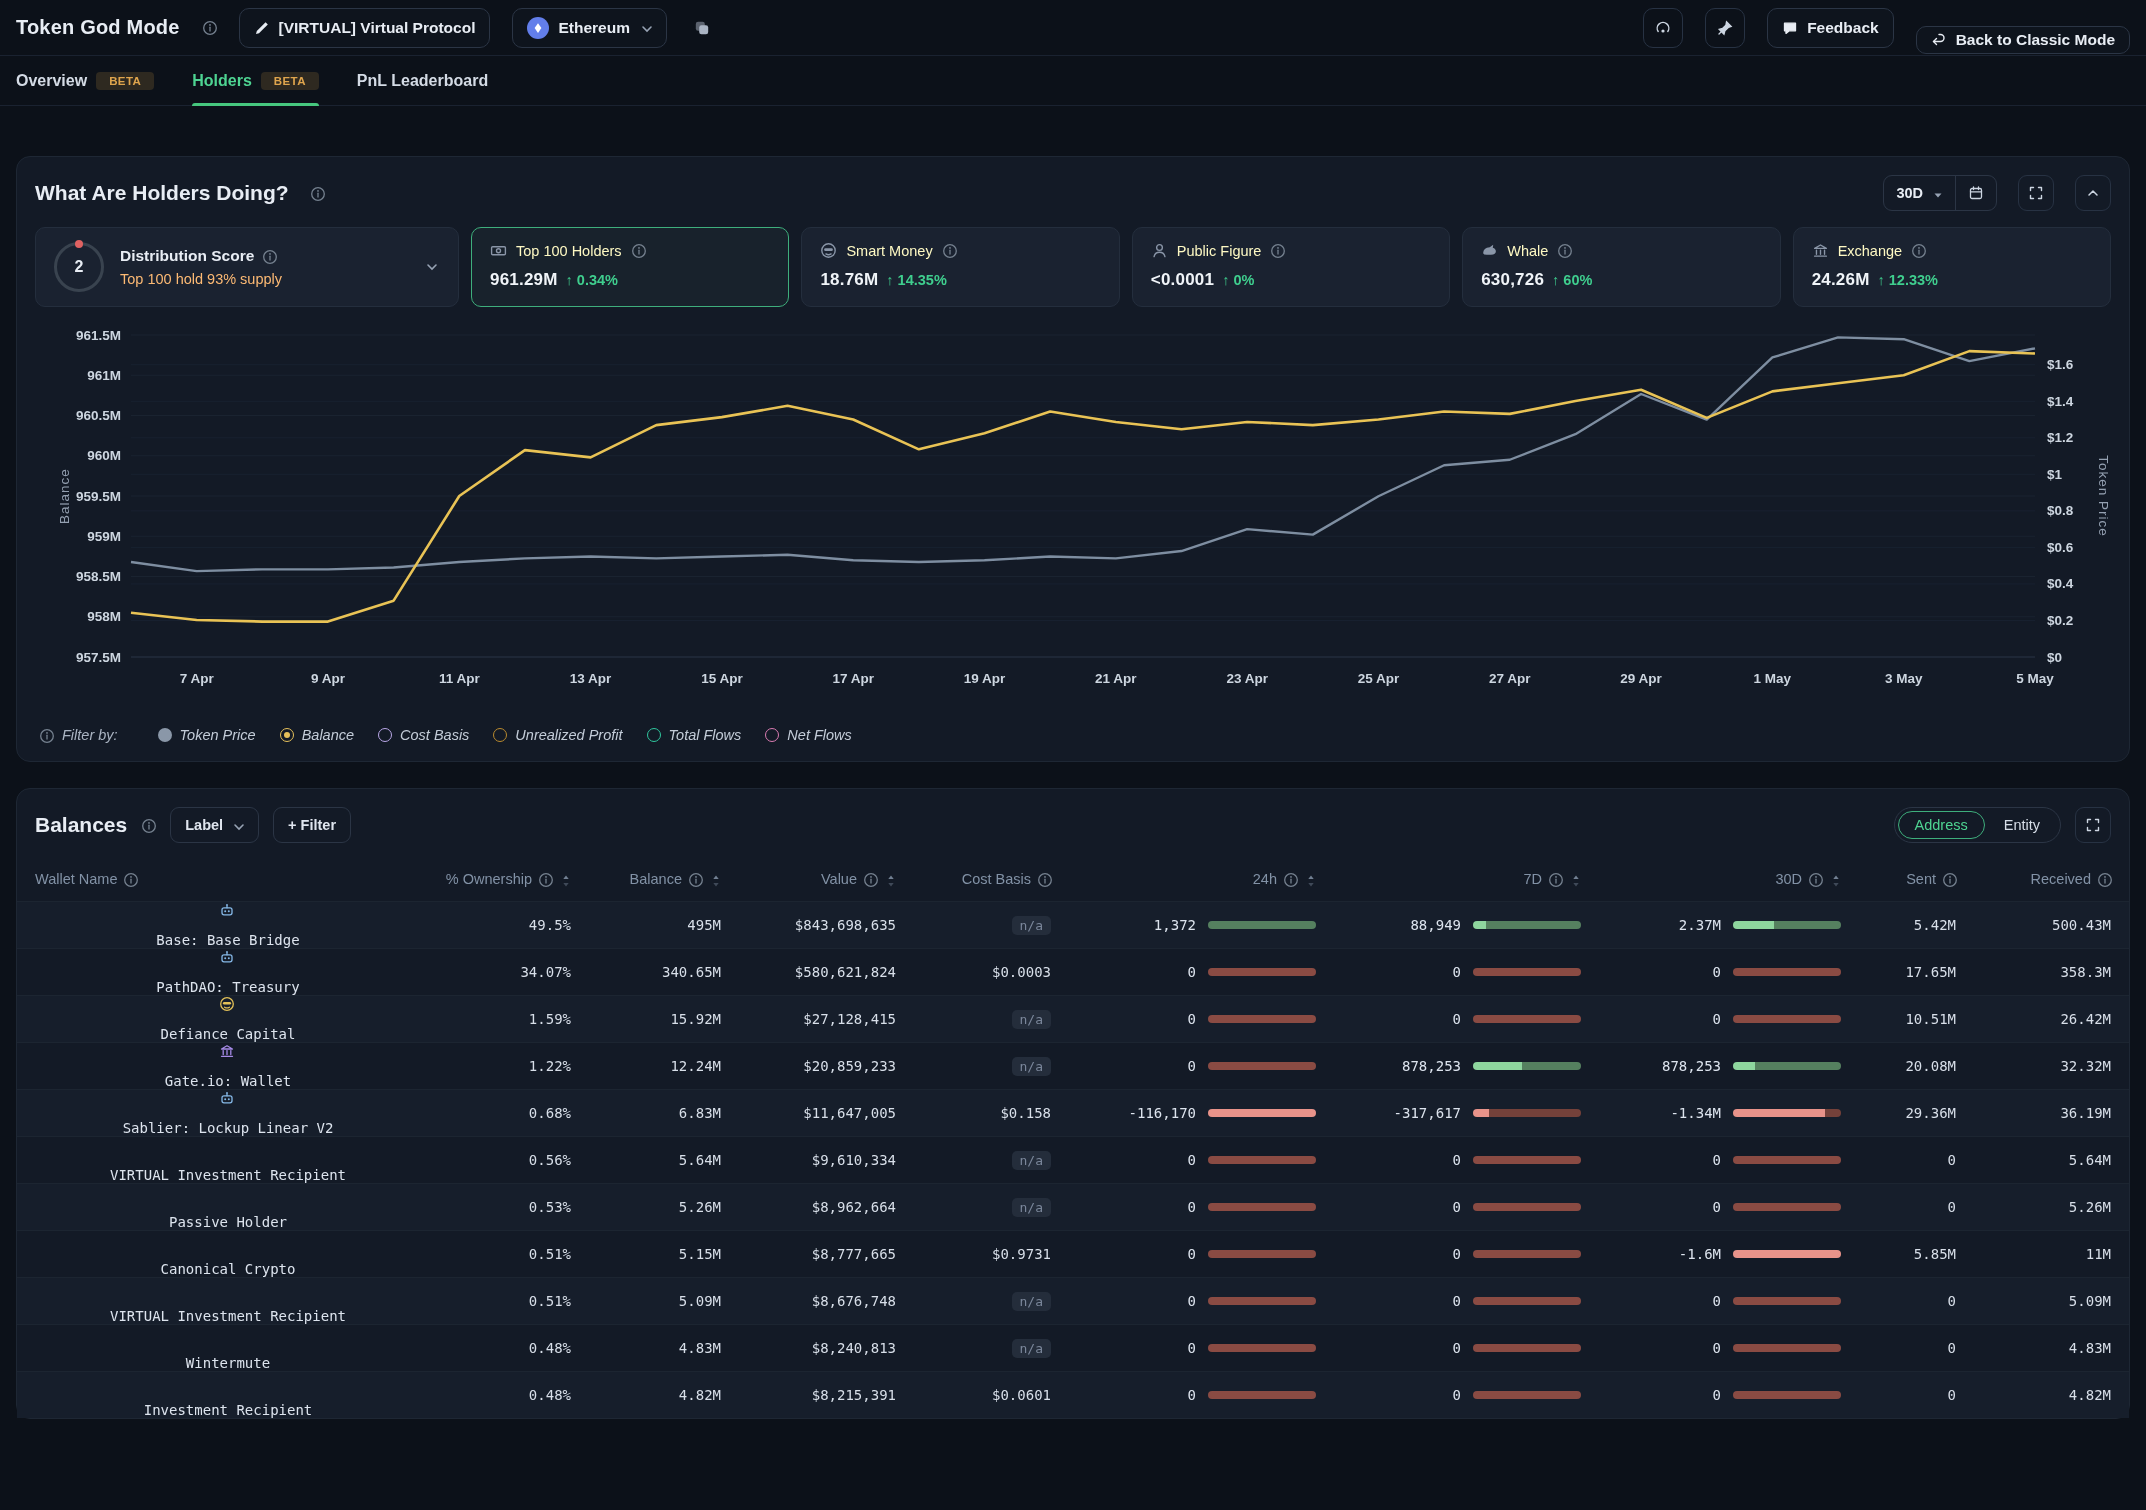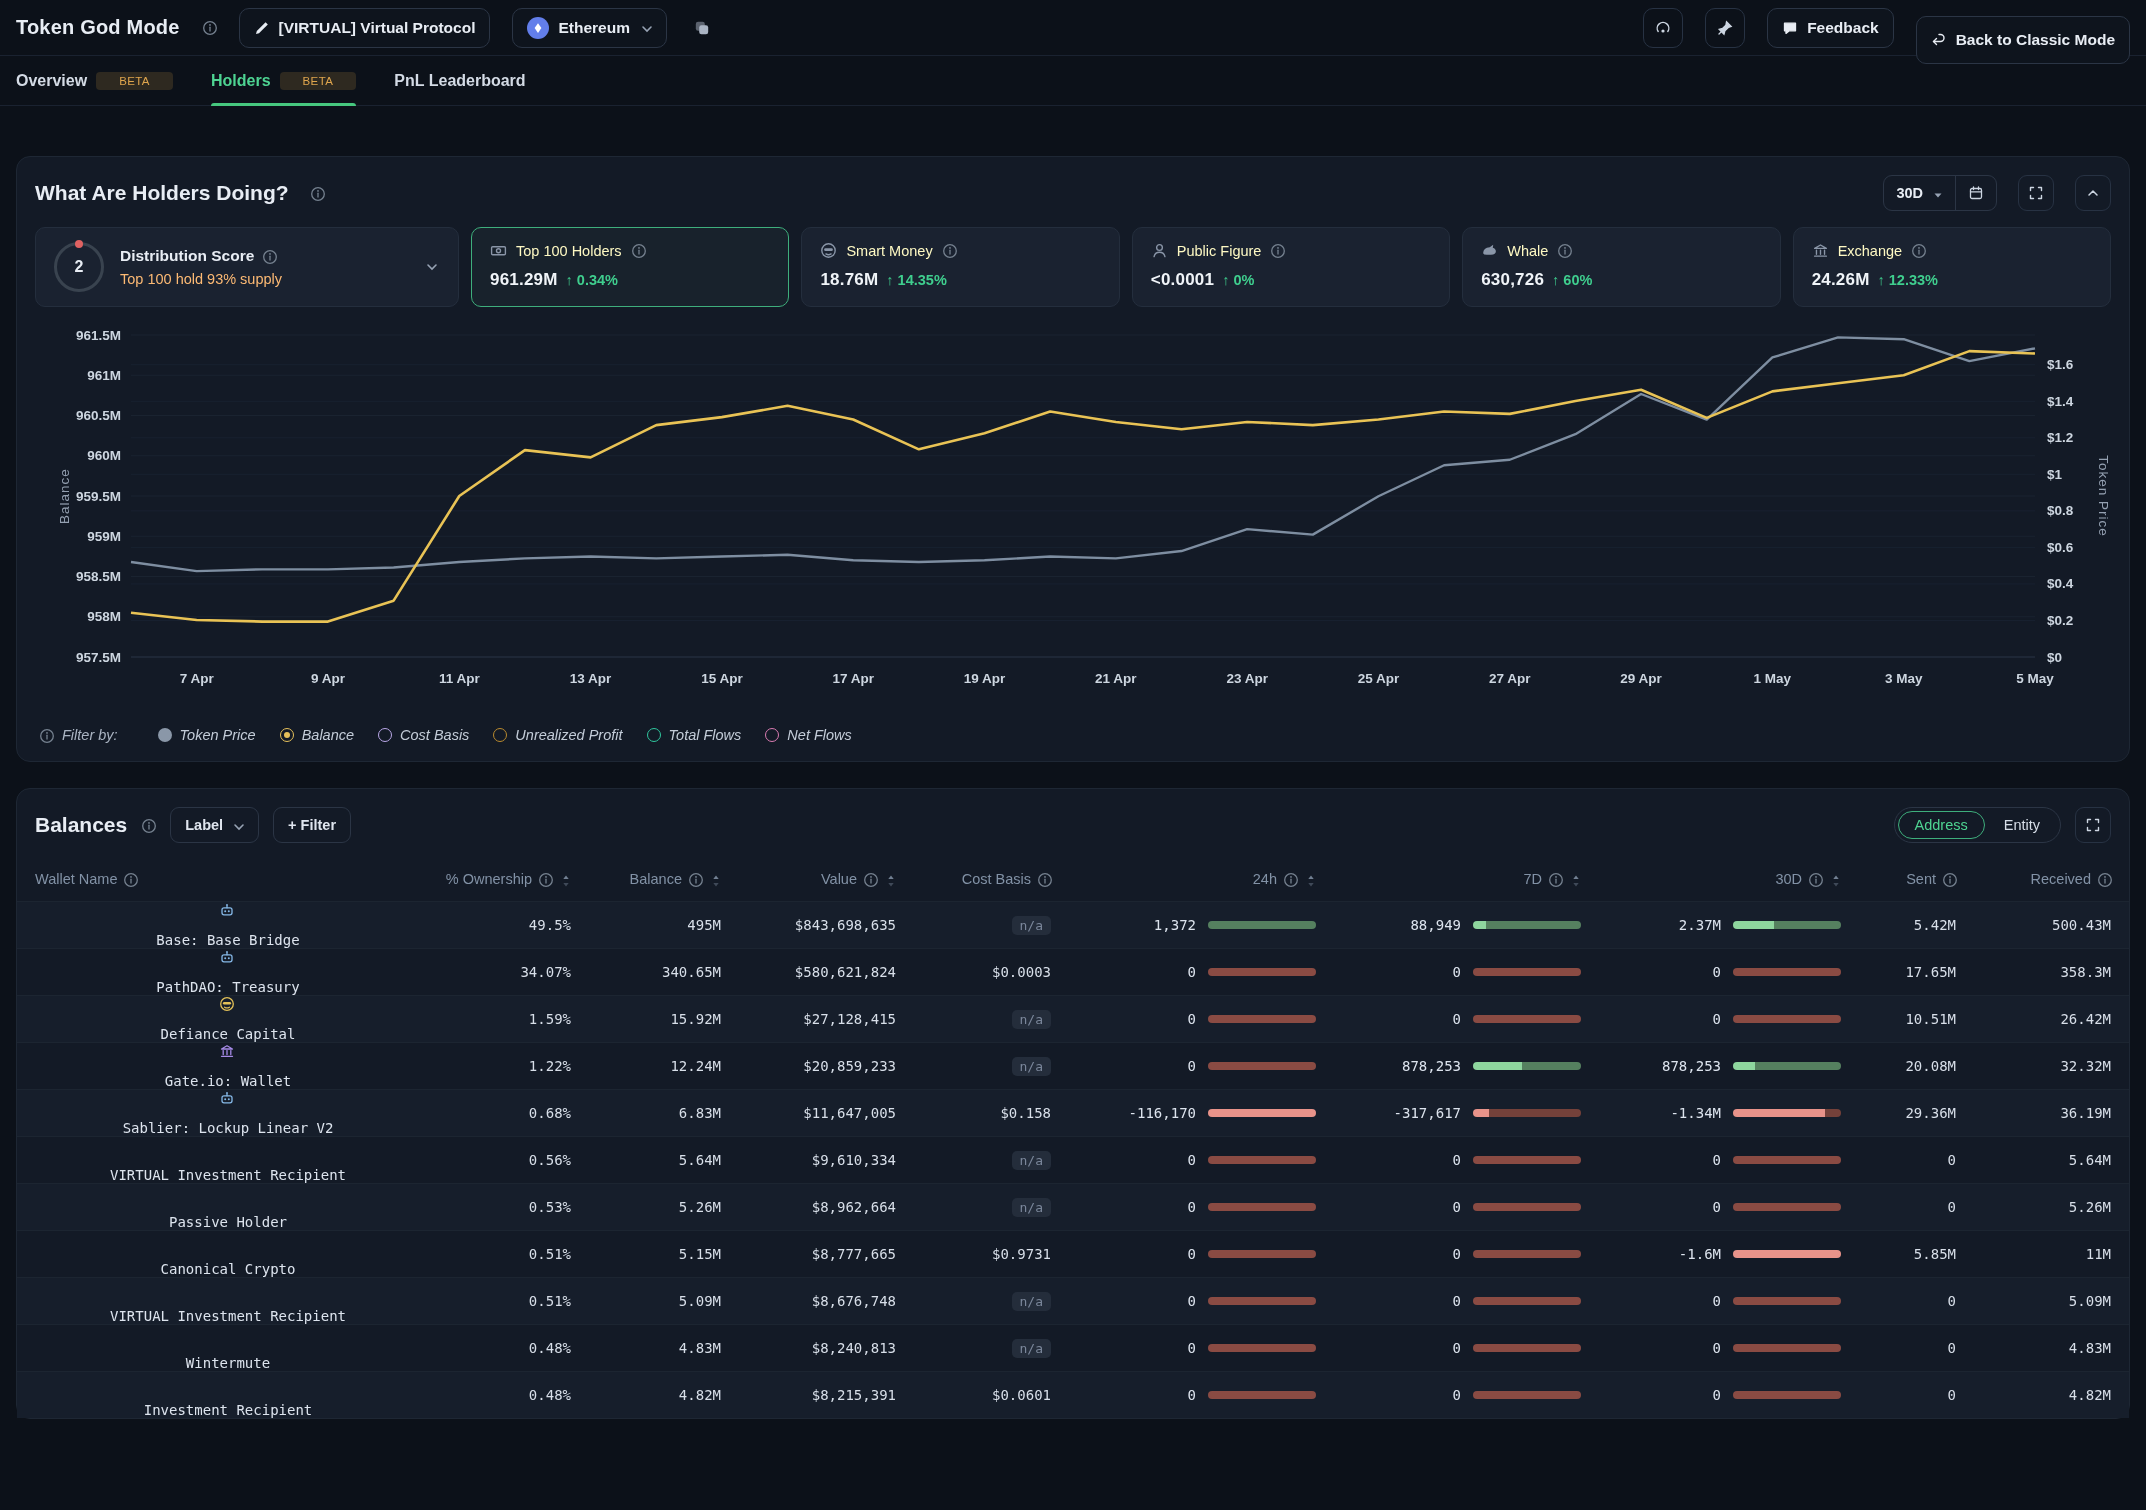--- a/index.html
+++ b/index.html
@@ -30,22 +30,22 @@
   .copybtn .ic { width:18px; height:18px; }
 
   
   .tabs { display:flex; align-items:center; gap:38px; padding:0 16px; height:50px;
     border-bottom:1px solid #1a2230; }
   .tab { display:flex; align-items:center; gap:9px; height:100%; cursor:pointer;
     font-size:16px; font-weight:600; color:#d4dbe5; position:relative; }
   .tab.active { color:#4ed492; }
   .tab.active::after { content:""; position:absolute; left:0; right:0; bottom:-1px; height:3px;
     background:#46c77e; border-radius:3px 3px 0 0; }
-  .beta { font-size:11.5px; font-weight:400; color:#dfa54d; background:rgba(223,165,77,.16);
-    padding:3px 23px; border-radius:4px; letter-spacing:.4px; }
+  .beta { font-size:11.5px; font-weight:700; color:#dfa54d; background:rgba(223,165,77,.16);
+    padding:3px 13px; border-radius:4px; letter-spacing:.4px; }
 
   
   .main { padding:50px 16px 0; }
   .card { background:#131a26; border:1px solid #1e2734; border-radius:14px; padding:18px; }
   .card-head { display:flex; align-items:center; gap:21px; }
   .card-title { font-size:21px; font-weight:700; }
   .card-head .spacer { flex:1; }
   .periodpill { display:flex; align-items:center; height:36px; border:1px solid #2b3545;
     border-radius:9px; overflow:hidden; cursor:pointer; }
   .periodpill .seg { display:flex; align-items:center; gap:7px; padding:0 12px; height:100%; }
@@ -171,21 +171,21 @@
       </svg>
     </button>
   <button class="pill" style="height:40px;">
     <span>
         <svg class="ic" viewBox="0 0 16 16" fill="none" stroke="currentColor" stroke-width="1.3" stroke-linejoin="round">
           <path d="M2.5 3.2h11v7.6H7.3L4 13.4v-2.6H2.5z" fill="currentColor"></path>
         </svg>
       </span>
     <span>Feedback</span>
   </button>
-  <button class="pill" style="height:48px;margin-top:24px;">
+  <button class="pill" style="height:28px;margin-top:24px;">
     <span>
         <svg class="ic" viewBox="0 0 16 16" fill="none" stroke="currentColor" stroke-width="1.4" stroke-linecap="round" stroke-linejoin="round">
           <path d="M5.5 6.5l-3 3 3 3"></path>
           <path d="M2.5 9.5h7a3.5 3.5 0 0 0 0-7H8"></path>
         </svg>
       </span>
     <span>Back to Classic Mode</span>
   </button>
 </div>
 

